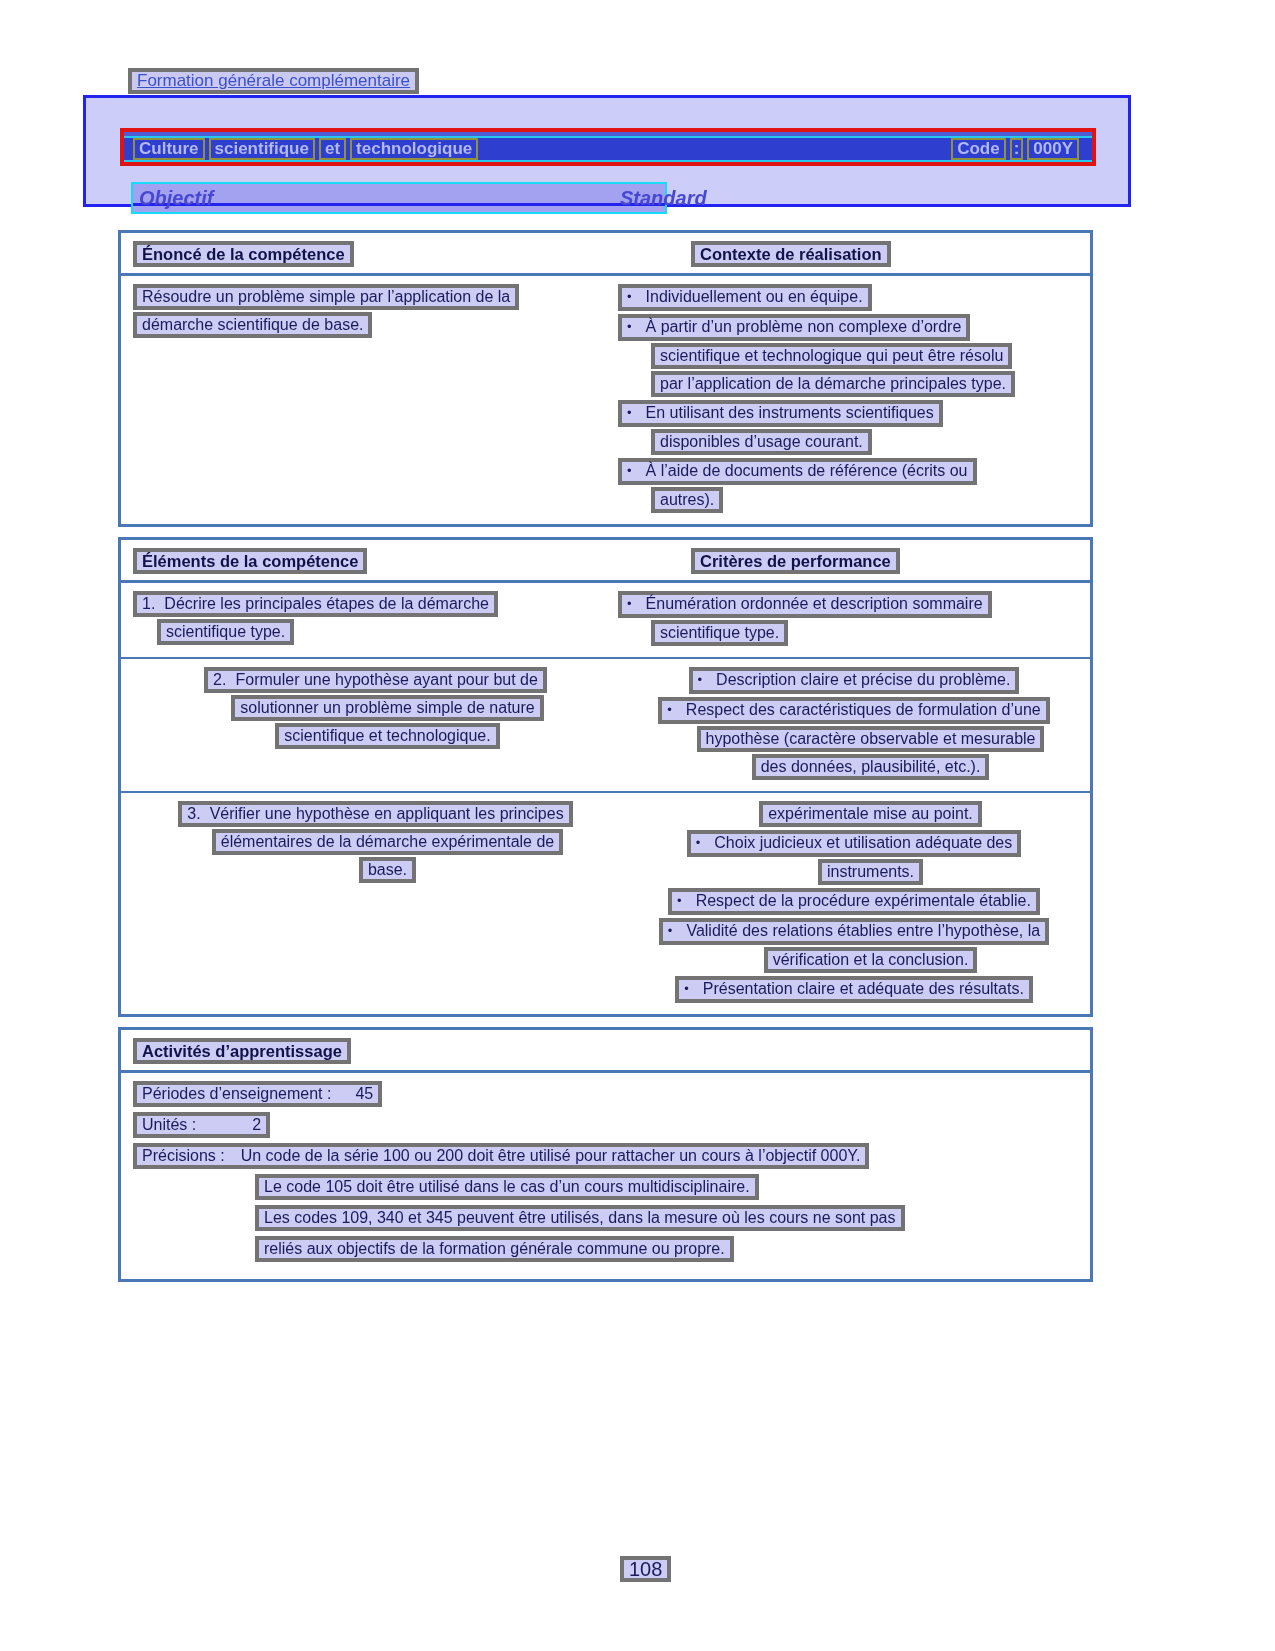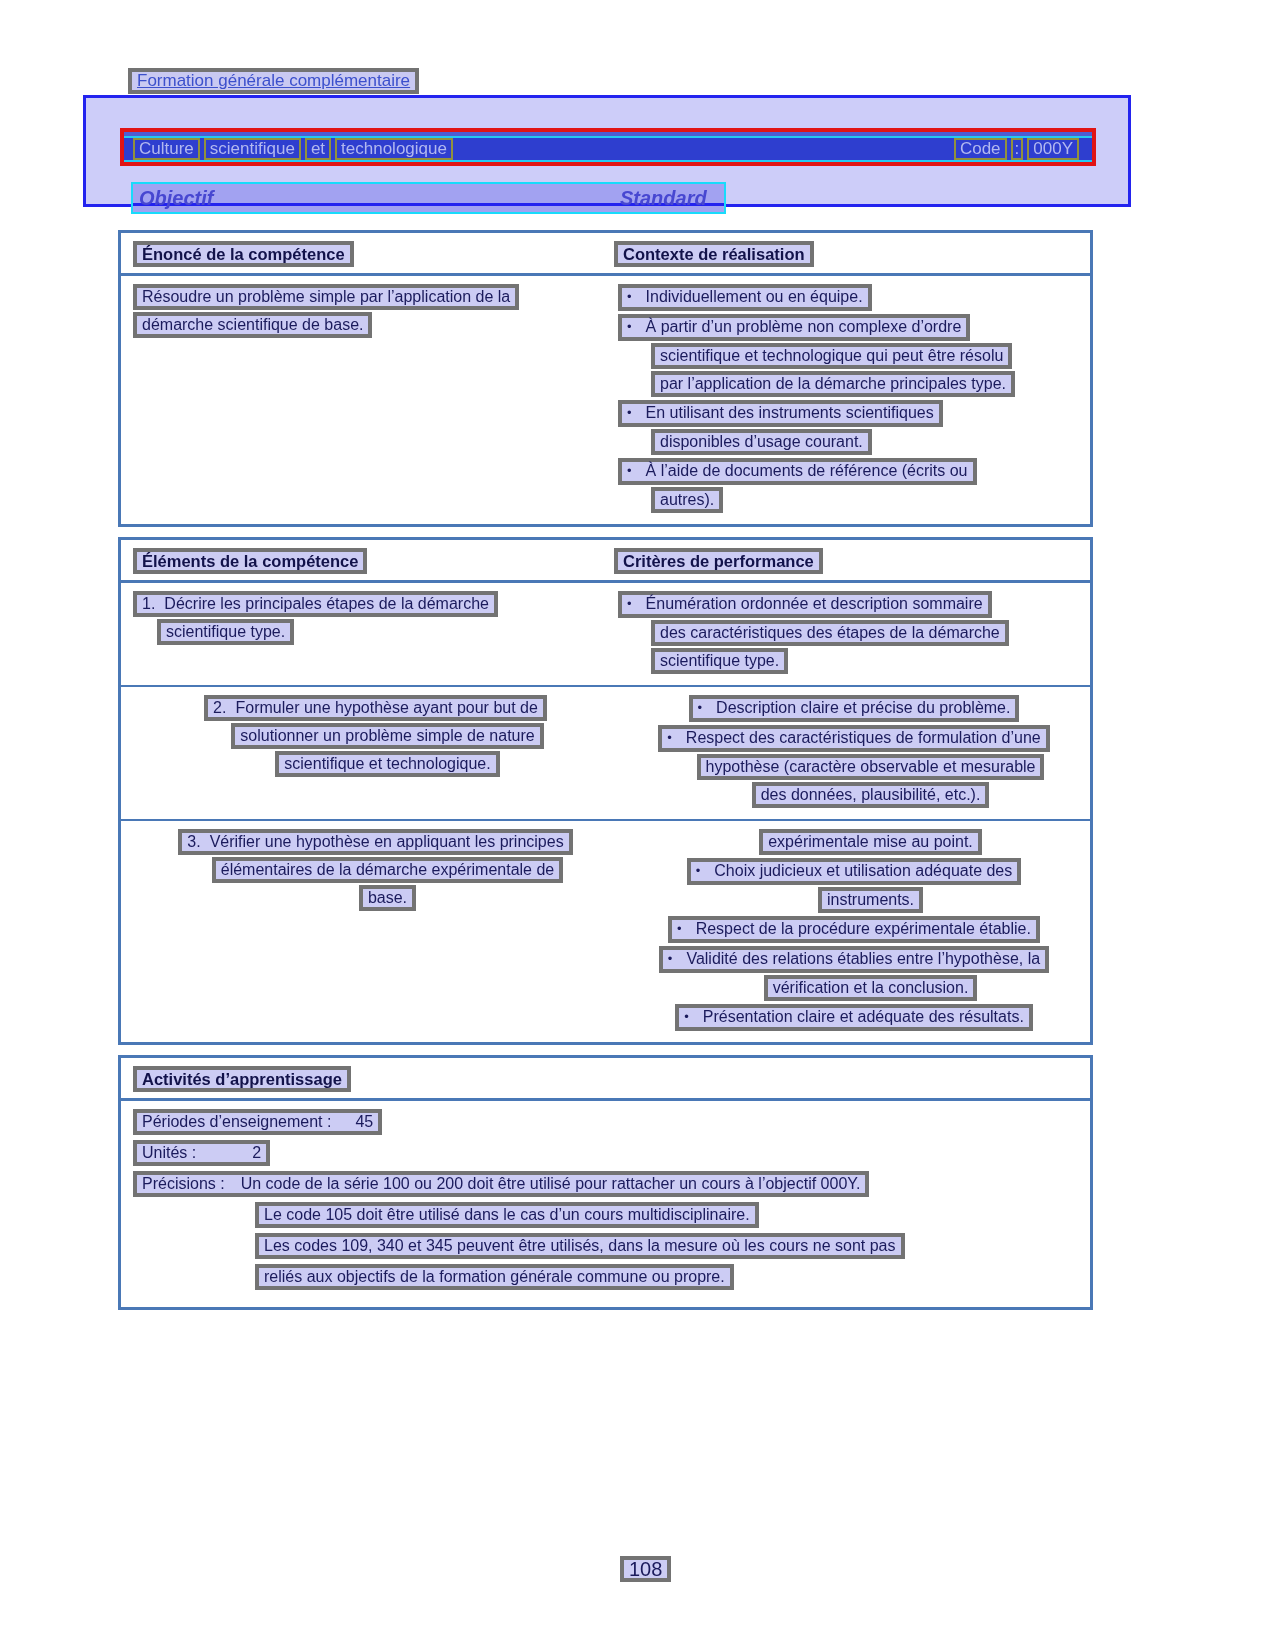--- a/index.html
+++ b/index.html
@@ -34,44 +34,44 @@
   }
   .banner {
     position:absolute; left:34px; top:30px; width:976px; height:38px;
     border:4px solid #e11414; background:#4e5dd3;
   }
   .banner-inner {
     position:absolute; left:0; right:0; bottom:0; height:26px;
     background:#2e3ecf; border-top:2px solid #24c9f2; border-bottom:2px solid #24c9f2;
     display:flex; align-items:center; padding:0 9px; color:#b2b8f0; font-size:17px; line-height:18px;
   }
-  .bword { display:inline-block; border:2px solid #91913d; padding:0 4px; margin-right:4px; white-space:nowrap; }
+  .bword { display:inline-block; border:2px solid #91913d; padding:0 4px; margin-right:4px; white-space:nowrap;font-weight:bold; }
   .bcolon { padding:0 2px; }
   .spacer { flex:1; }
 
   .objstd {
-    position:absolute; left:45px; top:84px; width:595px; height:32px;
+    position:absolute; left:45px; top:84px; width:536px; height:32px;
     background:#a2a2f1; border:2px solid #18dbfb;
   }
   .objstd::after {
     content:""; position:absolute; left:0; right:0; bottom:6px; height:3px; background:#2323ef;
   }
   .objlbl, .stdlbl {
     position:absolute; top:3px; font-style:italic; font-weight:bold;
     font-size:20px; color:#4747d1; z-index:2;
   }
   .objlbl { left:6px; }
   .stdlbl { left:487px; }
 
   
   .content { position:absolute; left:118px; top:230px; width:975px; }
   .gap { height:10px; }
   .tbl { border:3px solid #4a78b6; background:#fff; }
   .thead { display:flex; border-bottom:3px solid #4a78b6; padding:8px 0 6px 12px; min-height:38px; }
-  .th-left { width:481px; }
+  .th-left { width:558px; }
   .th-right { flex:1; }
   .trow { display:flex; padding:8px 0 8px 12px; }
   .trow + .trow { border-top:2px solid #4a78b6;text-align:center; }
   .cell-left { width:485px; }
   .cell-right { flex:1; }
 
   
   .abody { padding:8px 12px 12px;border-radius:17px; }
   .abody .ln { margin-bottom:5px; }
   .sp16 { display:inline-block; width:16px; }
@@ -159,21 +159,20 @@
       </div>
 
       <div class="trow">
         <div class="cell-left">
           <div class="ln"><span class="hl"><span class="num">1.</span><span>Décrire les principales étapes de la démarche</span></span></div>
           <div class="ln ind24"><span class="hl">scientifique type.</span></div>
         </div>
         <div class="cell-right">
           <div class="bullet">
             <div class="ln"><span class="hl"><span class="dot">•</span><span>Énumération ordonnée et description sommaire</span></span></div>
-            <div class="ln ind33"><span class="hl">des caractéristiques des étapes de la démarche</span></div>
             <div class="ln ind33"><span class="hl">scientifique type.</span></div>
           </div>
         </div>
       </div>
 
       <div class="trow">
         <div class="cell-left">
           <div class="ln"><span class="hl"><span class="num">2.</span><span>Formuler une hypothèse ayant pour but de</span></span></div>
           <div class="ln ind24"><span class="hl">solutionner un problème simple de nature</span></div>
           <div class="ln ind24"><span class="hl">scientifique et technologique.</span></div>

